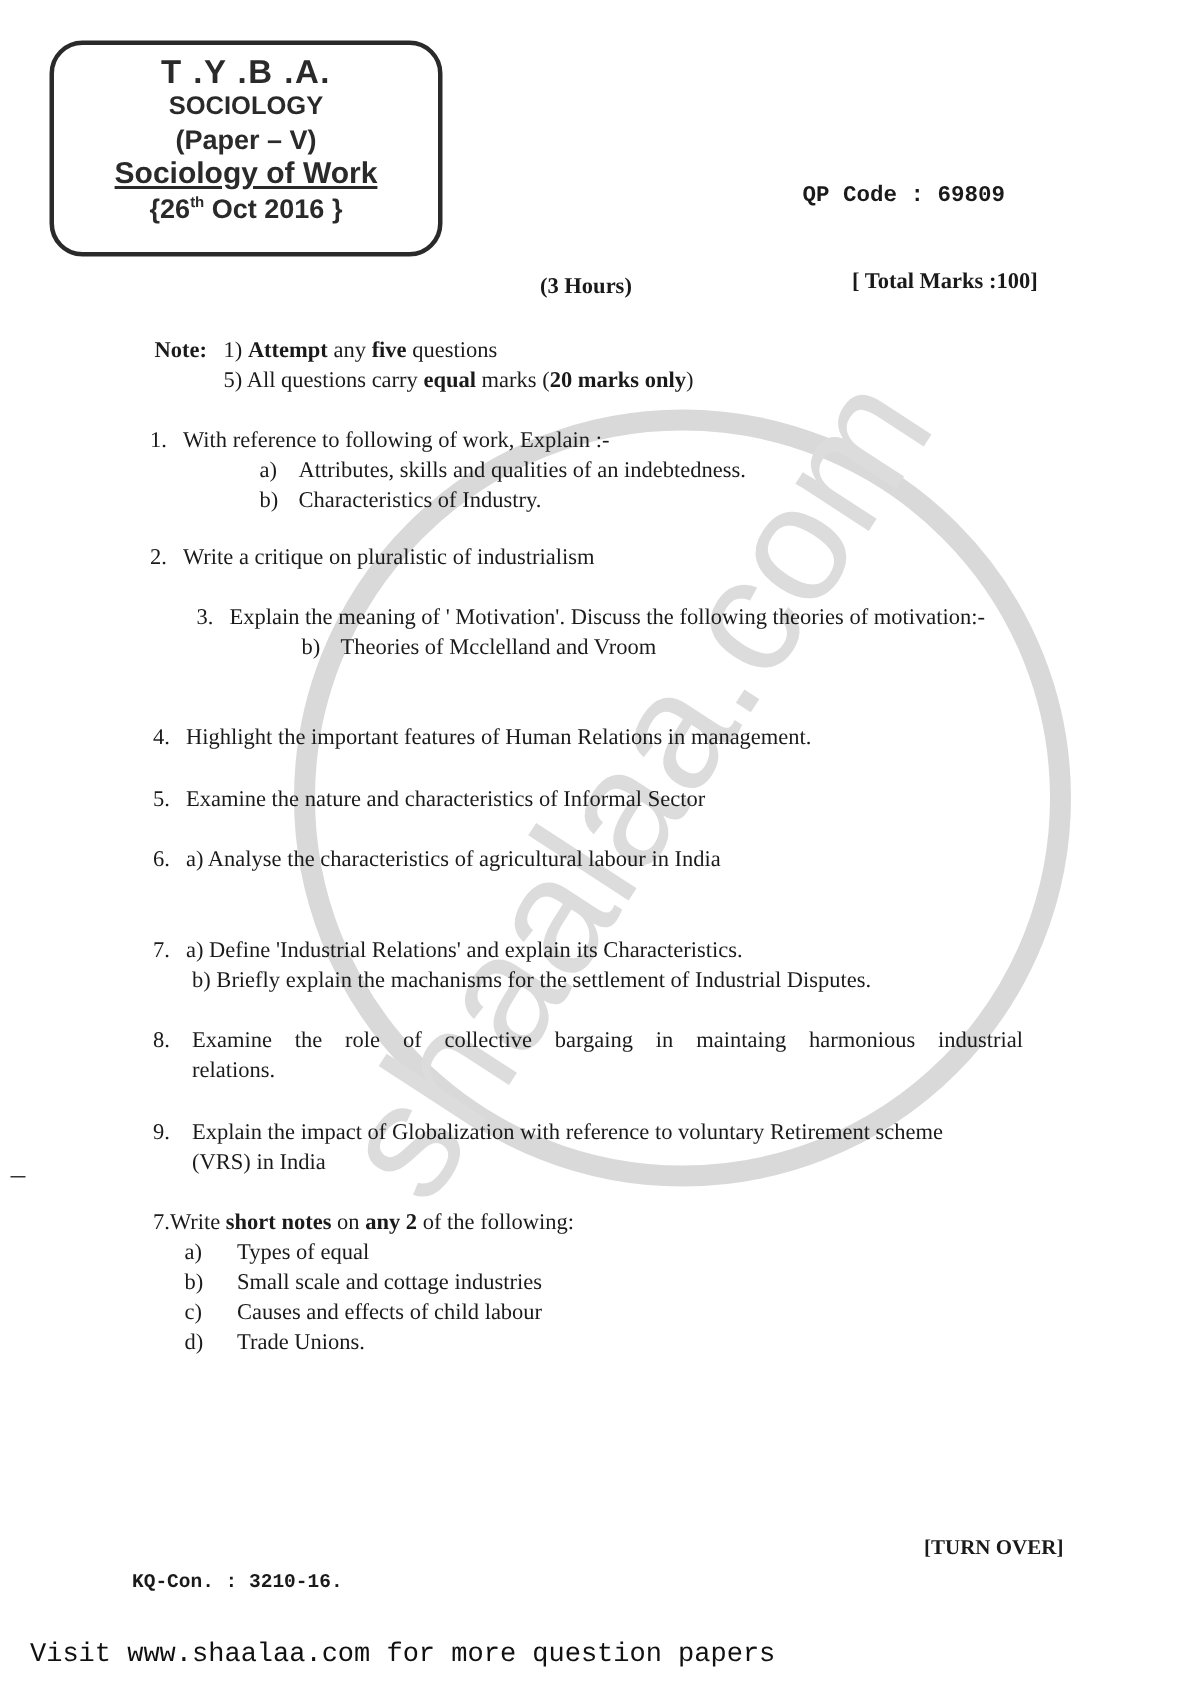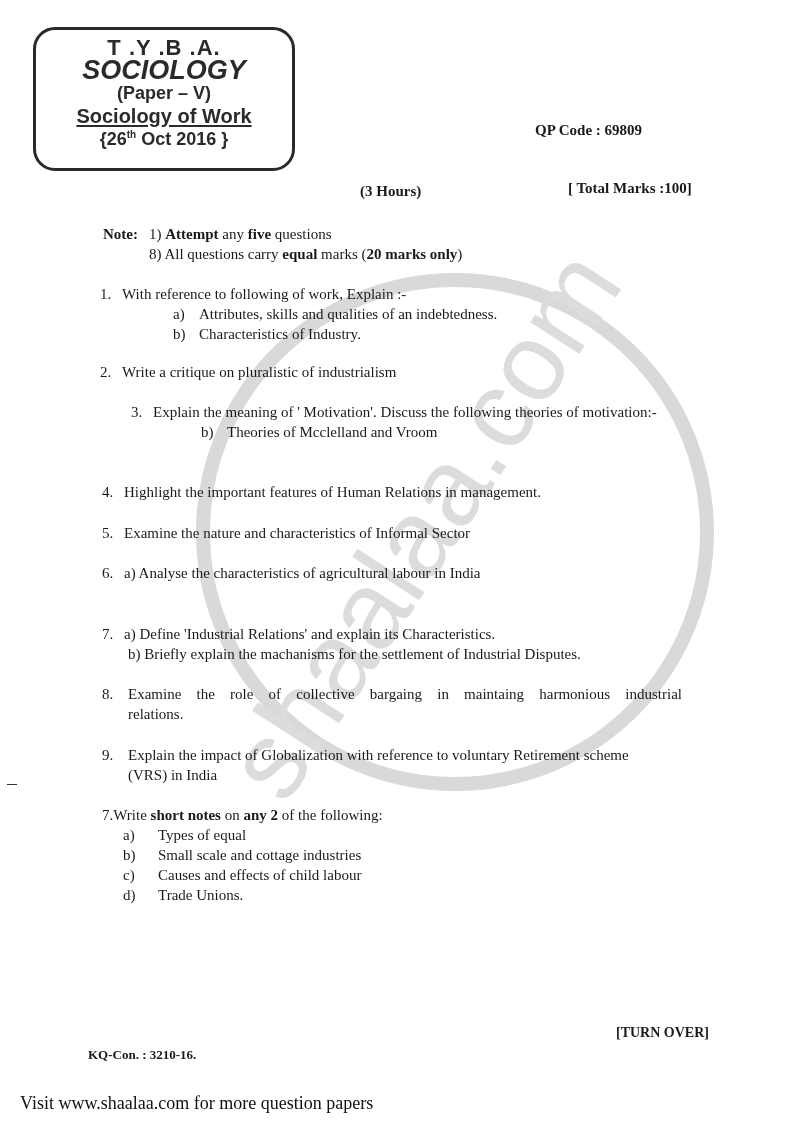--- a/index.html
+++ b/index.html
@@ -1,27 +1,27 @@
 <!DOCTYPE html>
 <html><head>
 <meta charset="utf-8">
 <style>
   html, body { margin: 0; padding: 0; background: #ffffff; }
   body { width: 800px; height: 1131px; position: relative; overflow: hidden;
          font-family: "Liberation Serif", serif; color: #1a1a1a; }
   .abs { position: absolute; }
-  .sans { font-family: Liberation Serif, serif; }
+  .sans { font-family: Liberation Mono, monospace; }
 
   
   .header-box { left: 33px; top: 27px; width: 262px; height: 144px;
     border: 3px solid #2a2a2a; border-radius: 22px; box-sizing: border-box;
     text-align: center; font-family: "Liberation Sans", sans-serif; font-weight: bold; color: #2a2a2a; }
   .hb-line { display: block; line-height: 23px; }
   .hb-l1 { font-size: 22px; margin-top: 6px; letter-spacing: 1px; }
-  .hb-l2 { font-size: 27px; font-style: italic; }
+  .hb-l2 { font-size: 17px; }
   .hb-l3 { font-size: 20px; text-decoration: underline; text-underline-offset: 2px; }
   .hb-l4 { font-size: 18px; }
   .hb-l5 { font-size: 18px; }
   .hb-l5 sup { font-size: 10px; vertical-align: 7px; line-height: 0; }
 
   .qp-code { left: 535px; top: 122px; font-size: 15px; font-weight: bold; }
   .duration { left: 360px; top: 183px; font-size: 15px; font-weight: bold; }
   .total-marks { left: 568px; top: 180px; font-size: 15px; font-weight: bold; }
 
   .note { left: 103px; top: 224px; font-size: 15px; line-height: 20px; }
@@ -76,21 +76,21 @@
   <span class="hb-line hb-l3">Sociology of Work</span>
   <span class="hb-line hb-l5"><span>{26</span><sup>th</sup><span> Oct  2016 }</span></span>
 </div>
 
 <div class="abs qp-code sans">QP Code : 69809</div>
 <div class="abs duration">(3 Hours)</div>
 <div class="abs total-marks">[ Total Marks :100]</div>
 
 <div class="abs note">
   <div><span class="lbl">Note:</span><span>1) </span><b>Attempt</b><span> any </span><b>five</b><span> questions</span></div>
-  <div class="l2"><span>8) All questions carry </span><b>equal</b><span> marks (</span><b>20 marks only</b><span>)</span></div>
+  <div class="l2"><span>5) All questions carry </span><b>equal</b><span> marks (</span><b>20 marks only</b><span>)</span></div>
 </div>
 
 <div class="abs q q1">
   <div><span class="qnum">1.</span><span>With reference to following of work, Explain :-</span></div>
   <span class="sub"><span class="let">a)</span><span>Attributes, skills and qualities of an indebtedness.</span></span>
   <span class="sub"><span class="let">b)</span><span>Characteristics of Industry.</span></span>
 </div>
 
 <div class="abs q q2">
   <span class="qnum">2.</span><span>Write a critique on pluralistic of industrialism</span>

